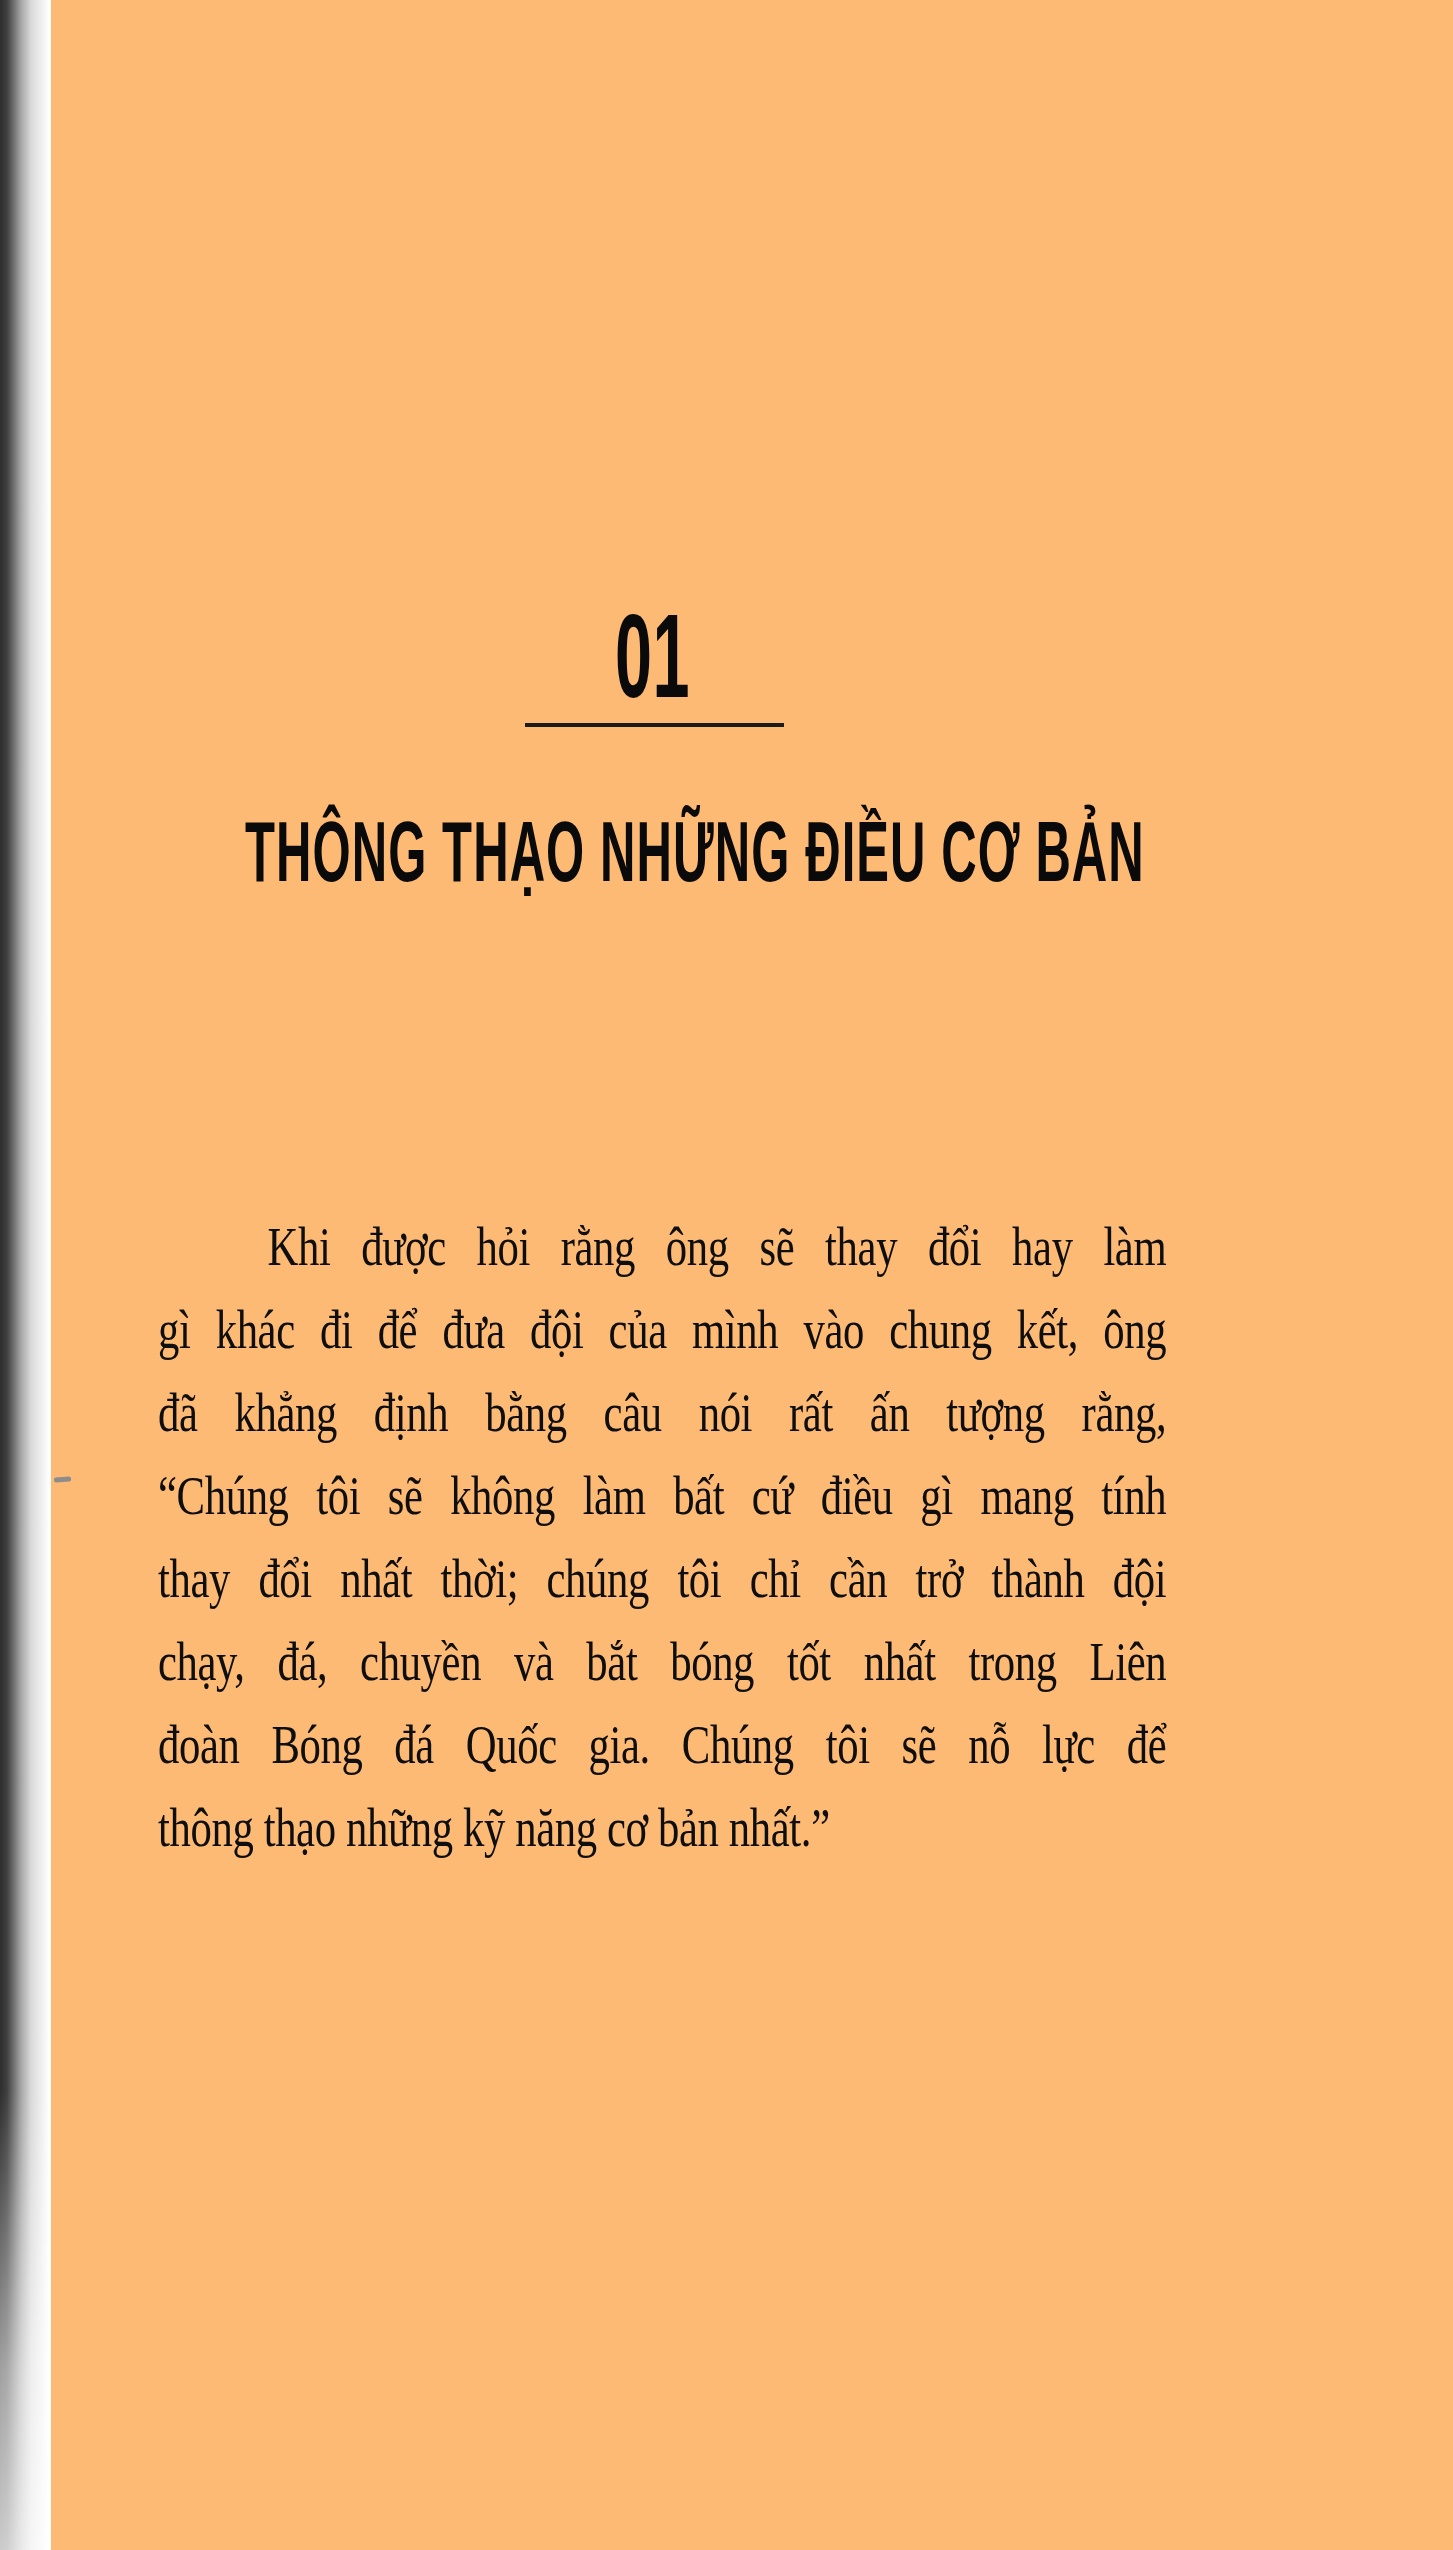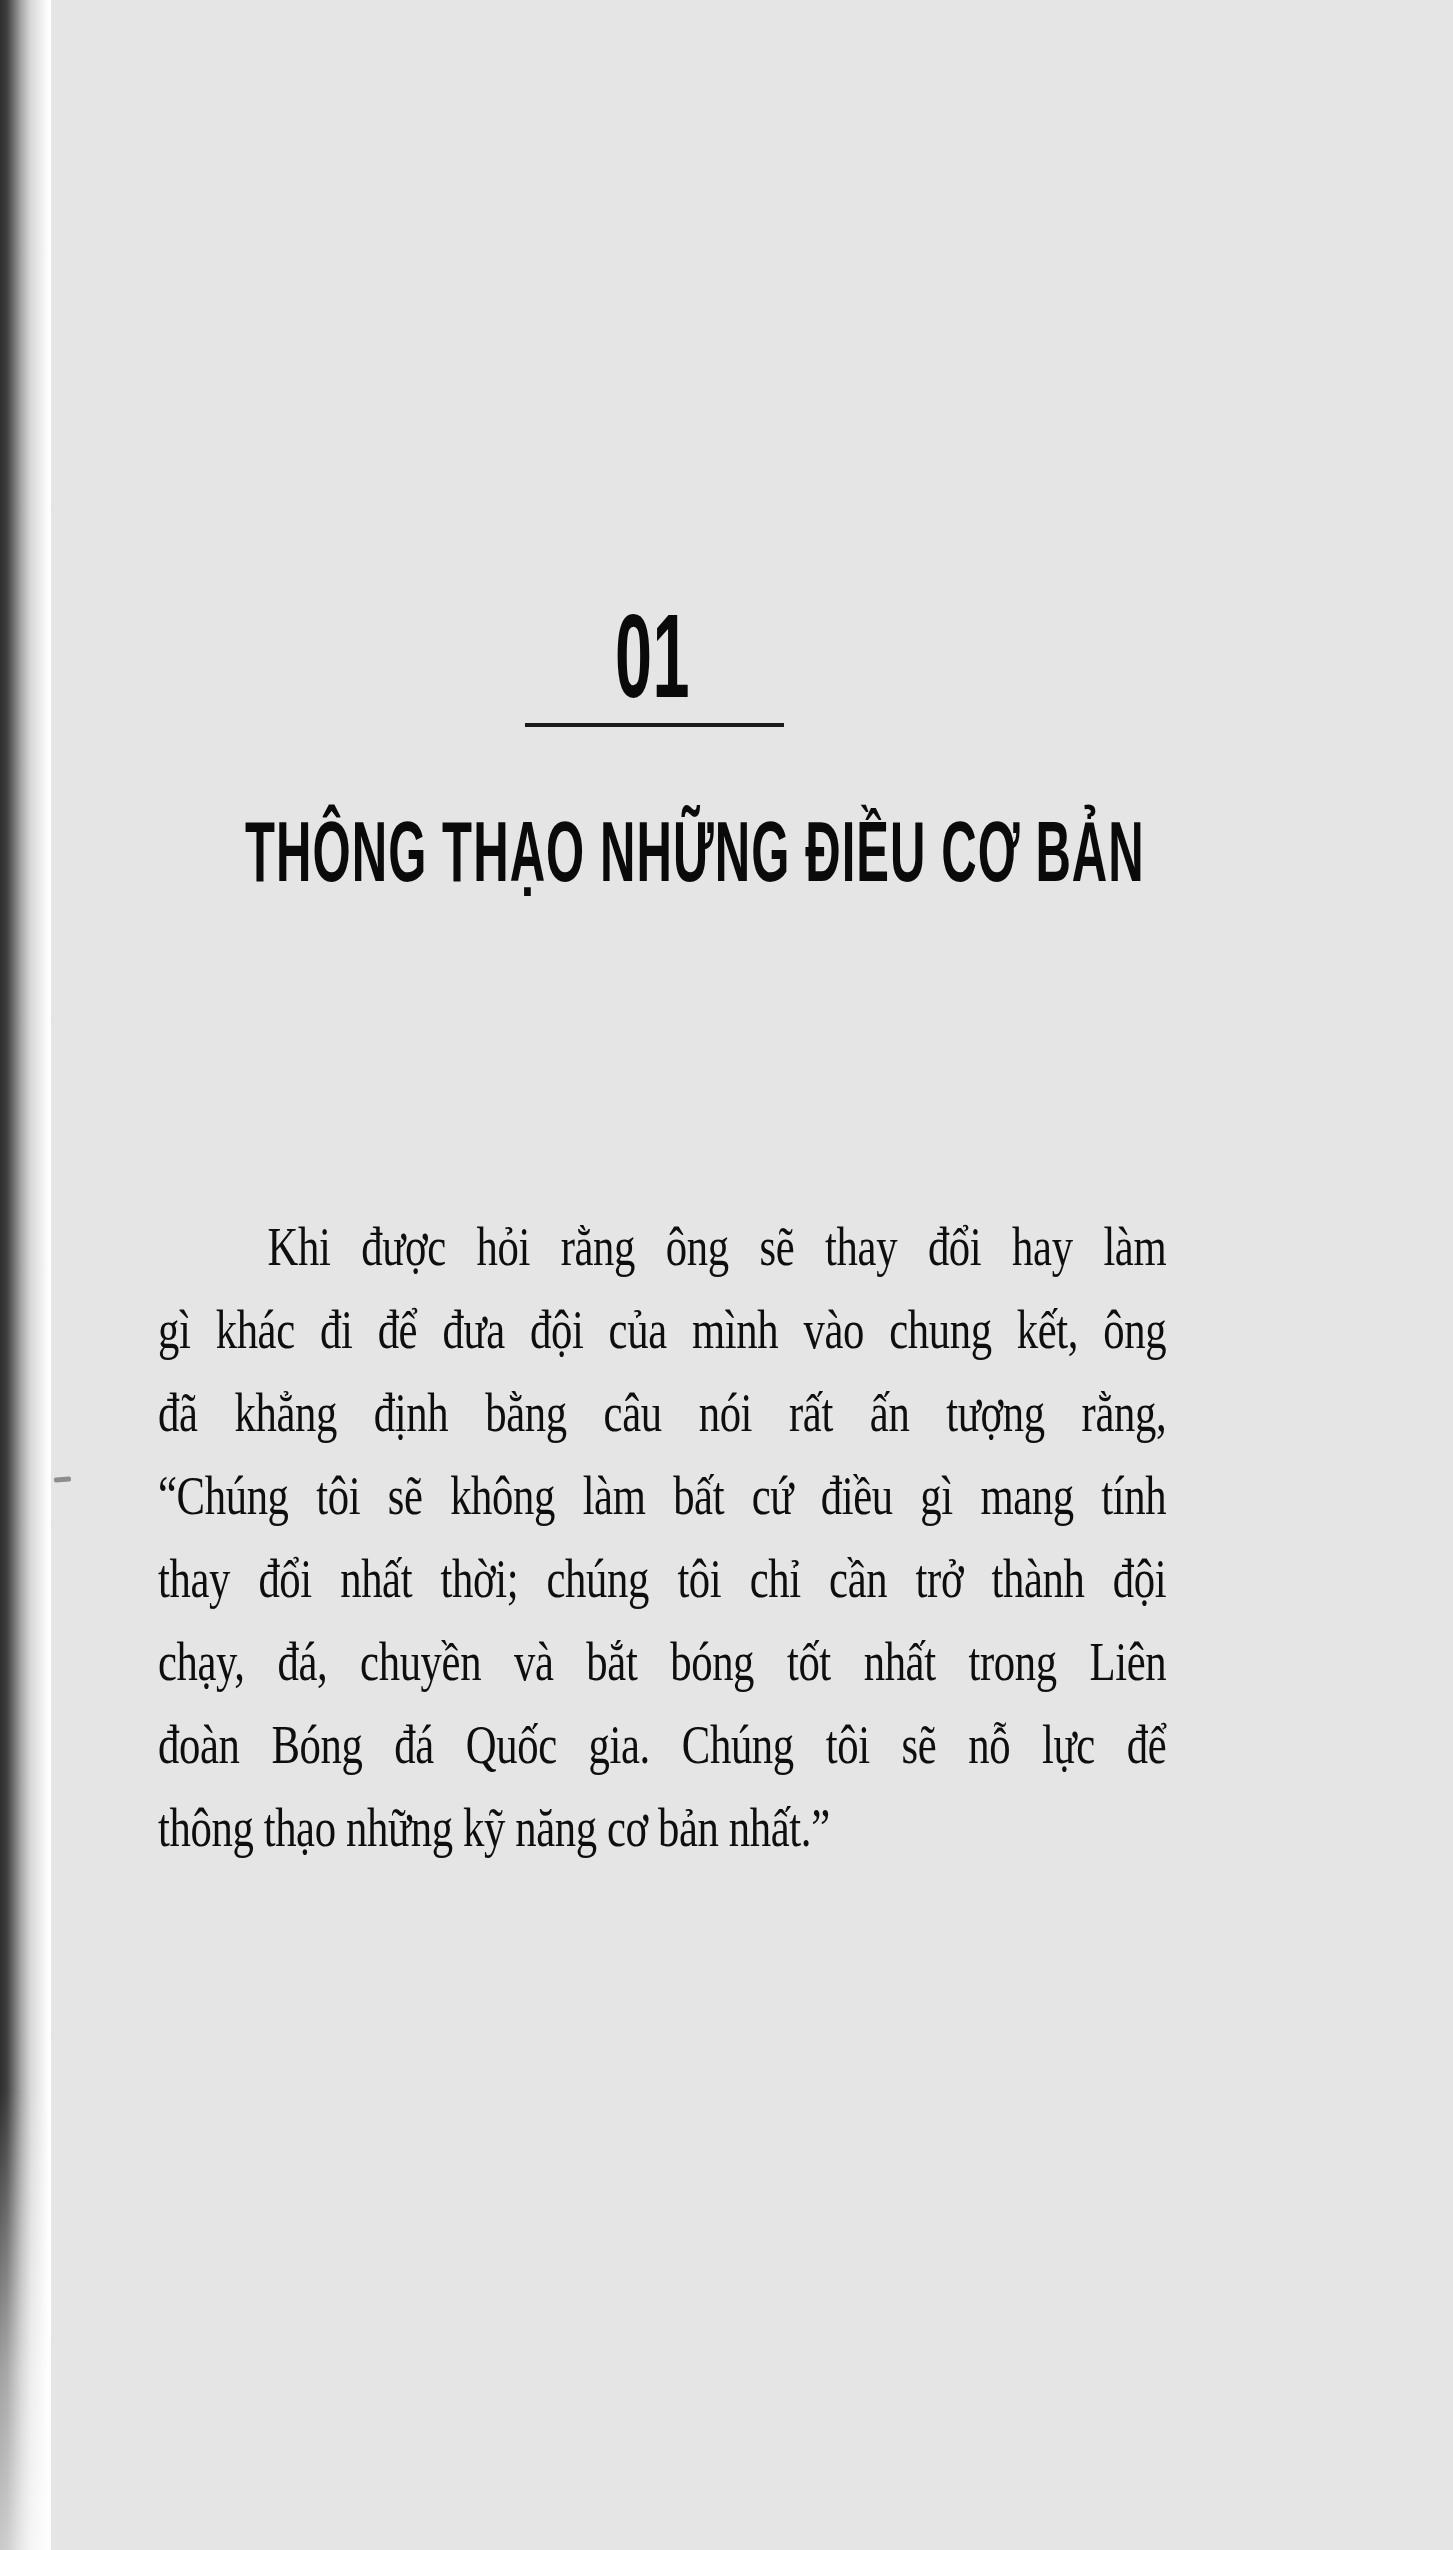--- a/index.html
+++ b/index.html
@@ -4,21 +4,21 @@
 <style>
   html, body {
     margin: 0;
     padding: 0;
     background: #ffffff;
   }
   #page {
     position: relative;
     width: 1454px;
     height: 2550px;
-    background: #e5e5e5;
+    background: #fdba74;
     overflow: hidden;
     font-family: "Liberation Serif", "DejaVu Serif", serif;
     color: #0e0e0e;
   }
 
   
   #spine-shadow {
     position: absolute;
     left: 0; top: 0;
     width: 51px; height: 2550px;

